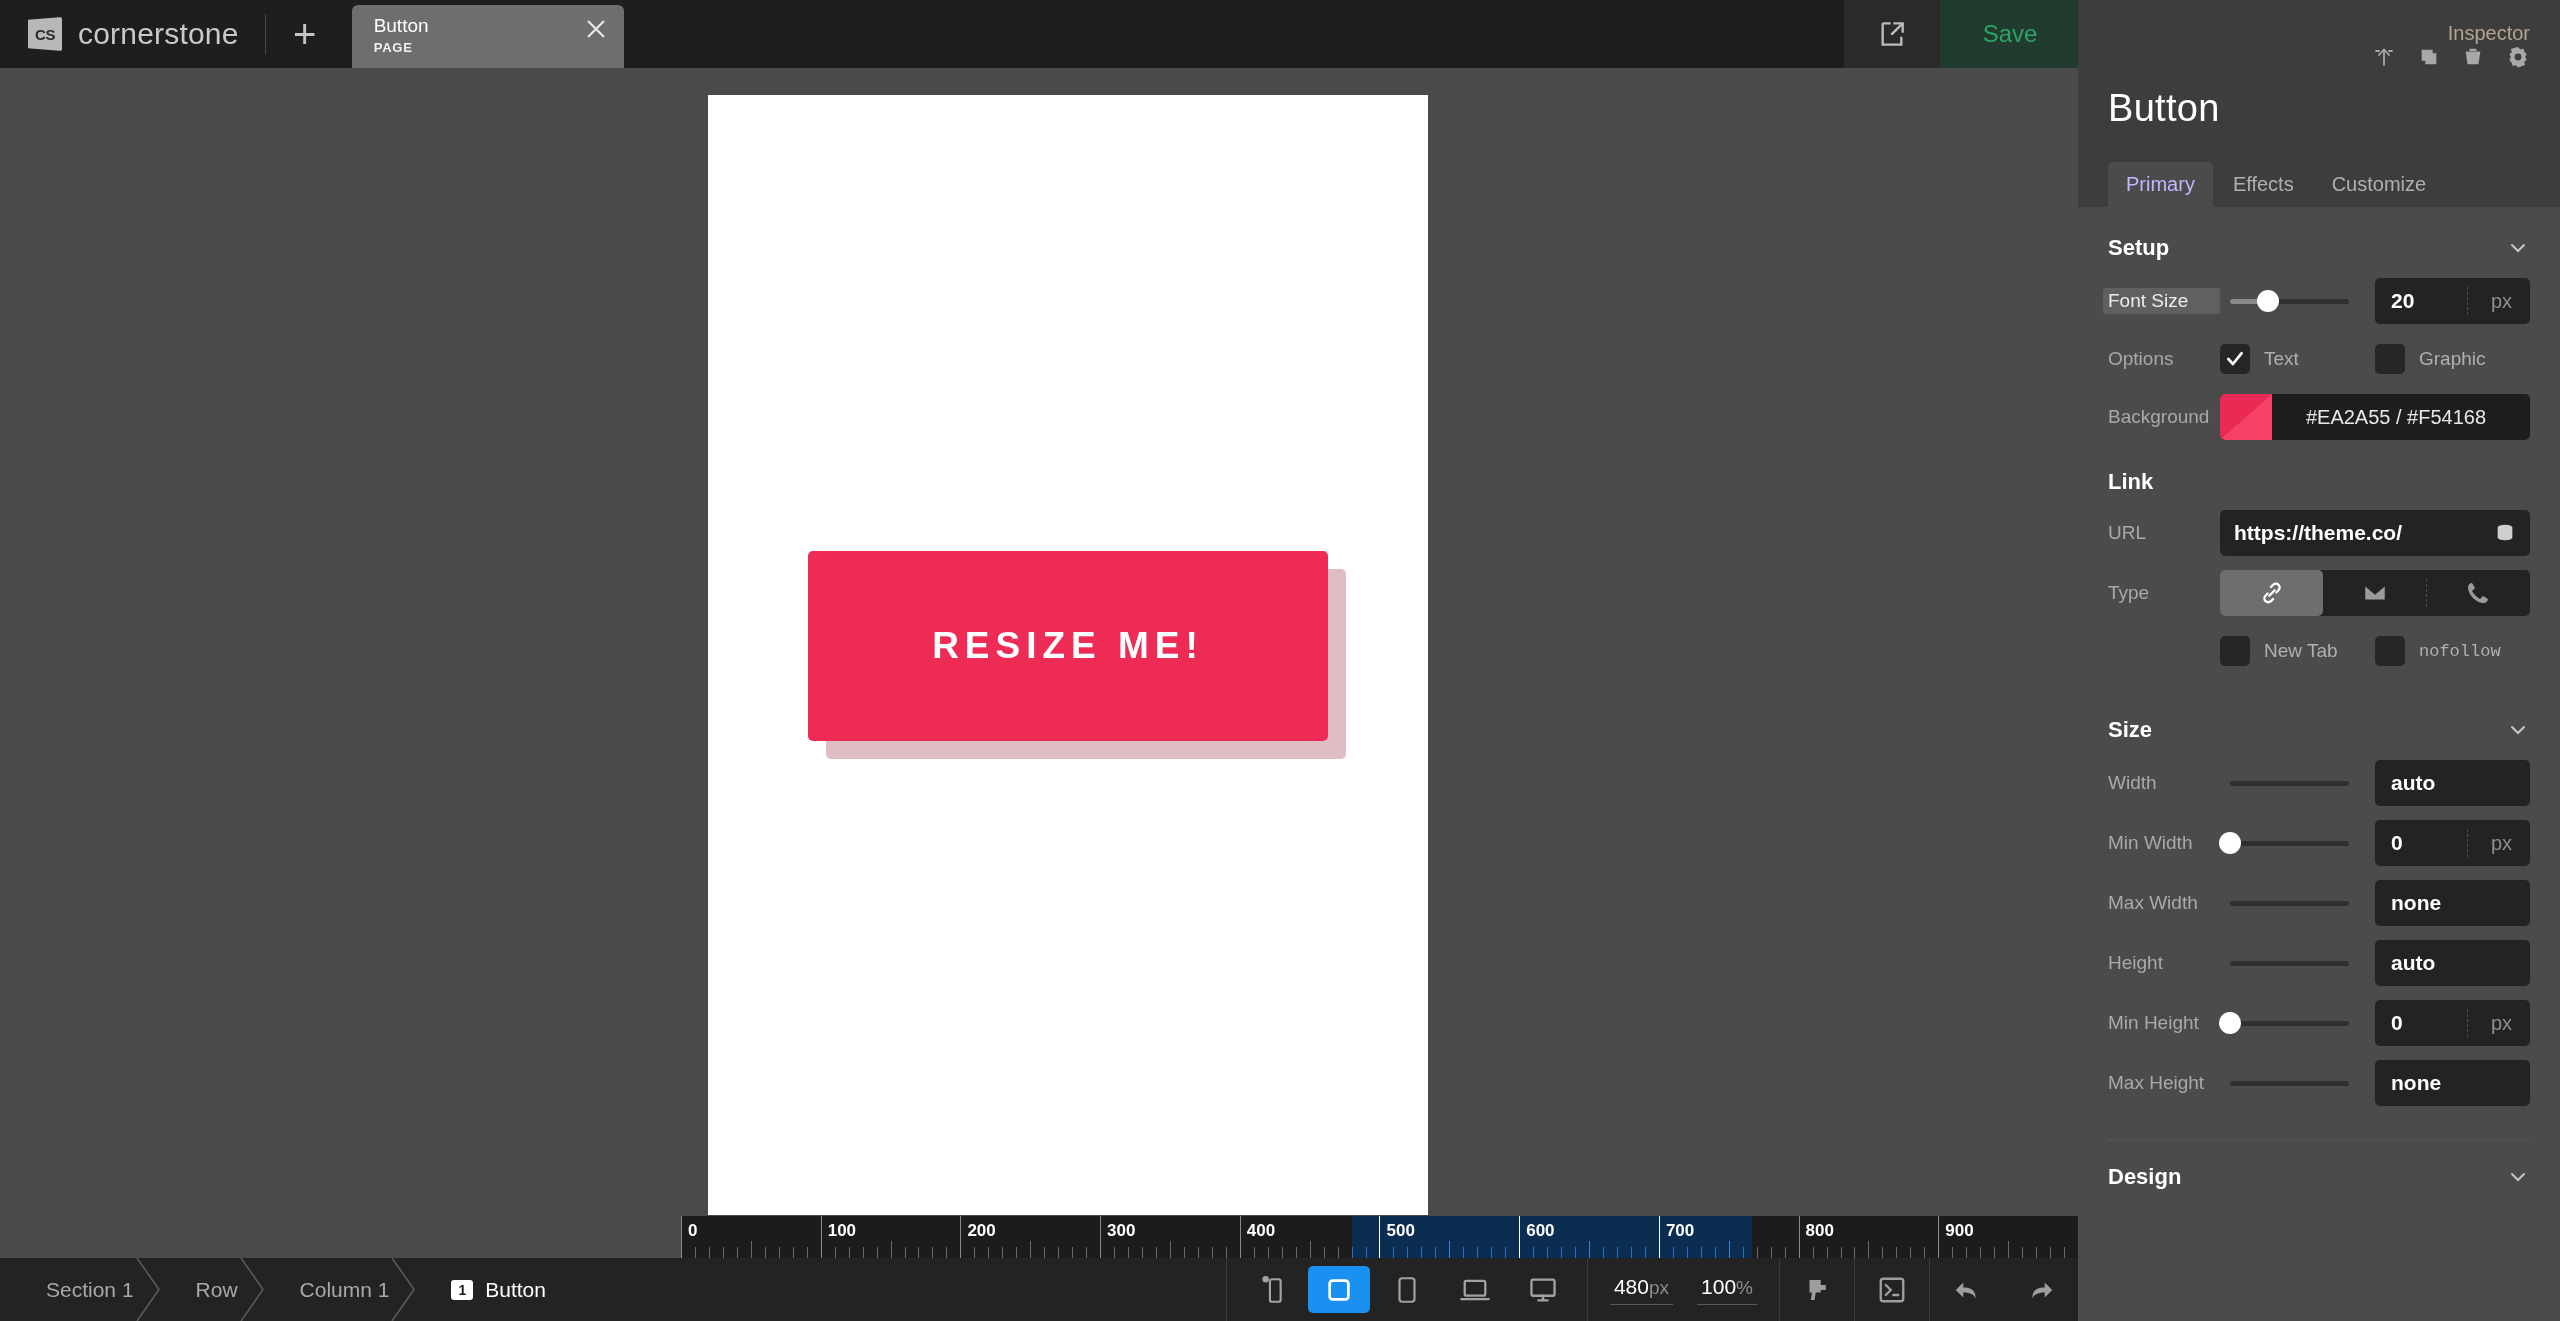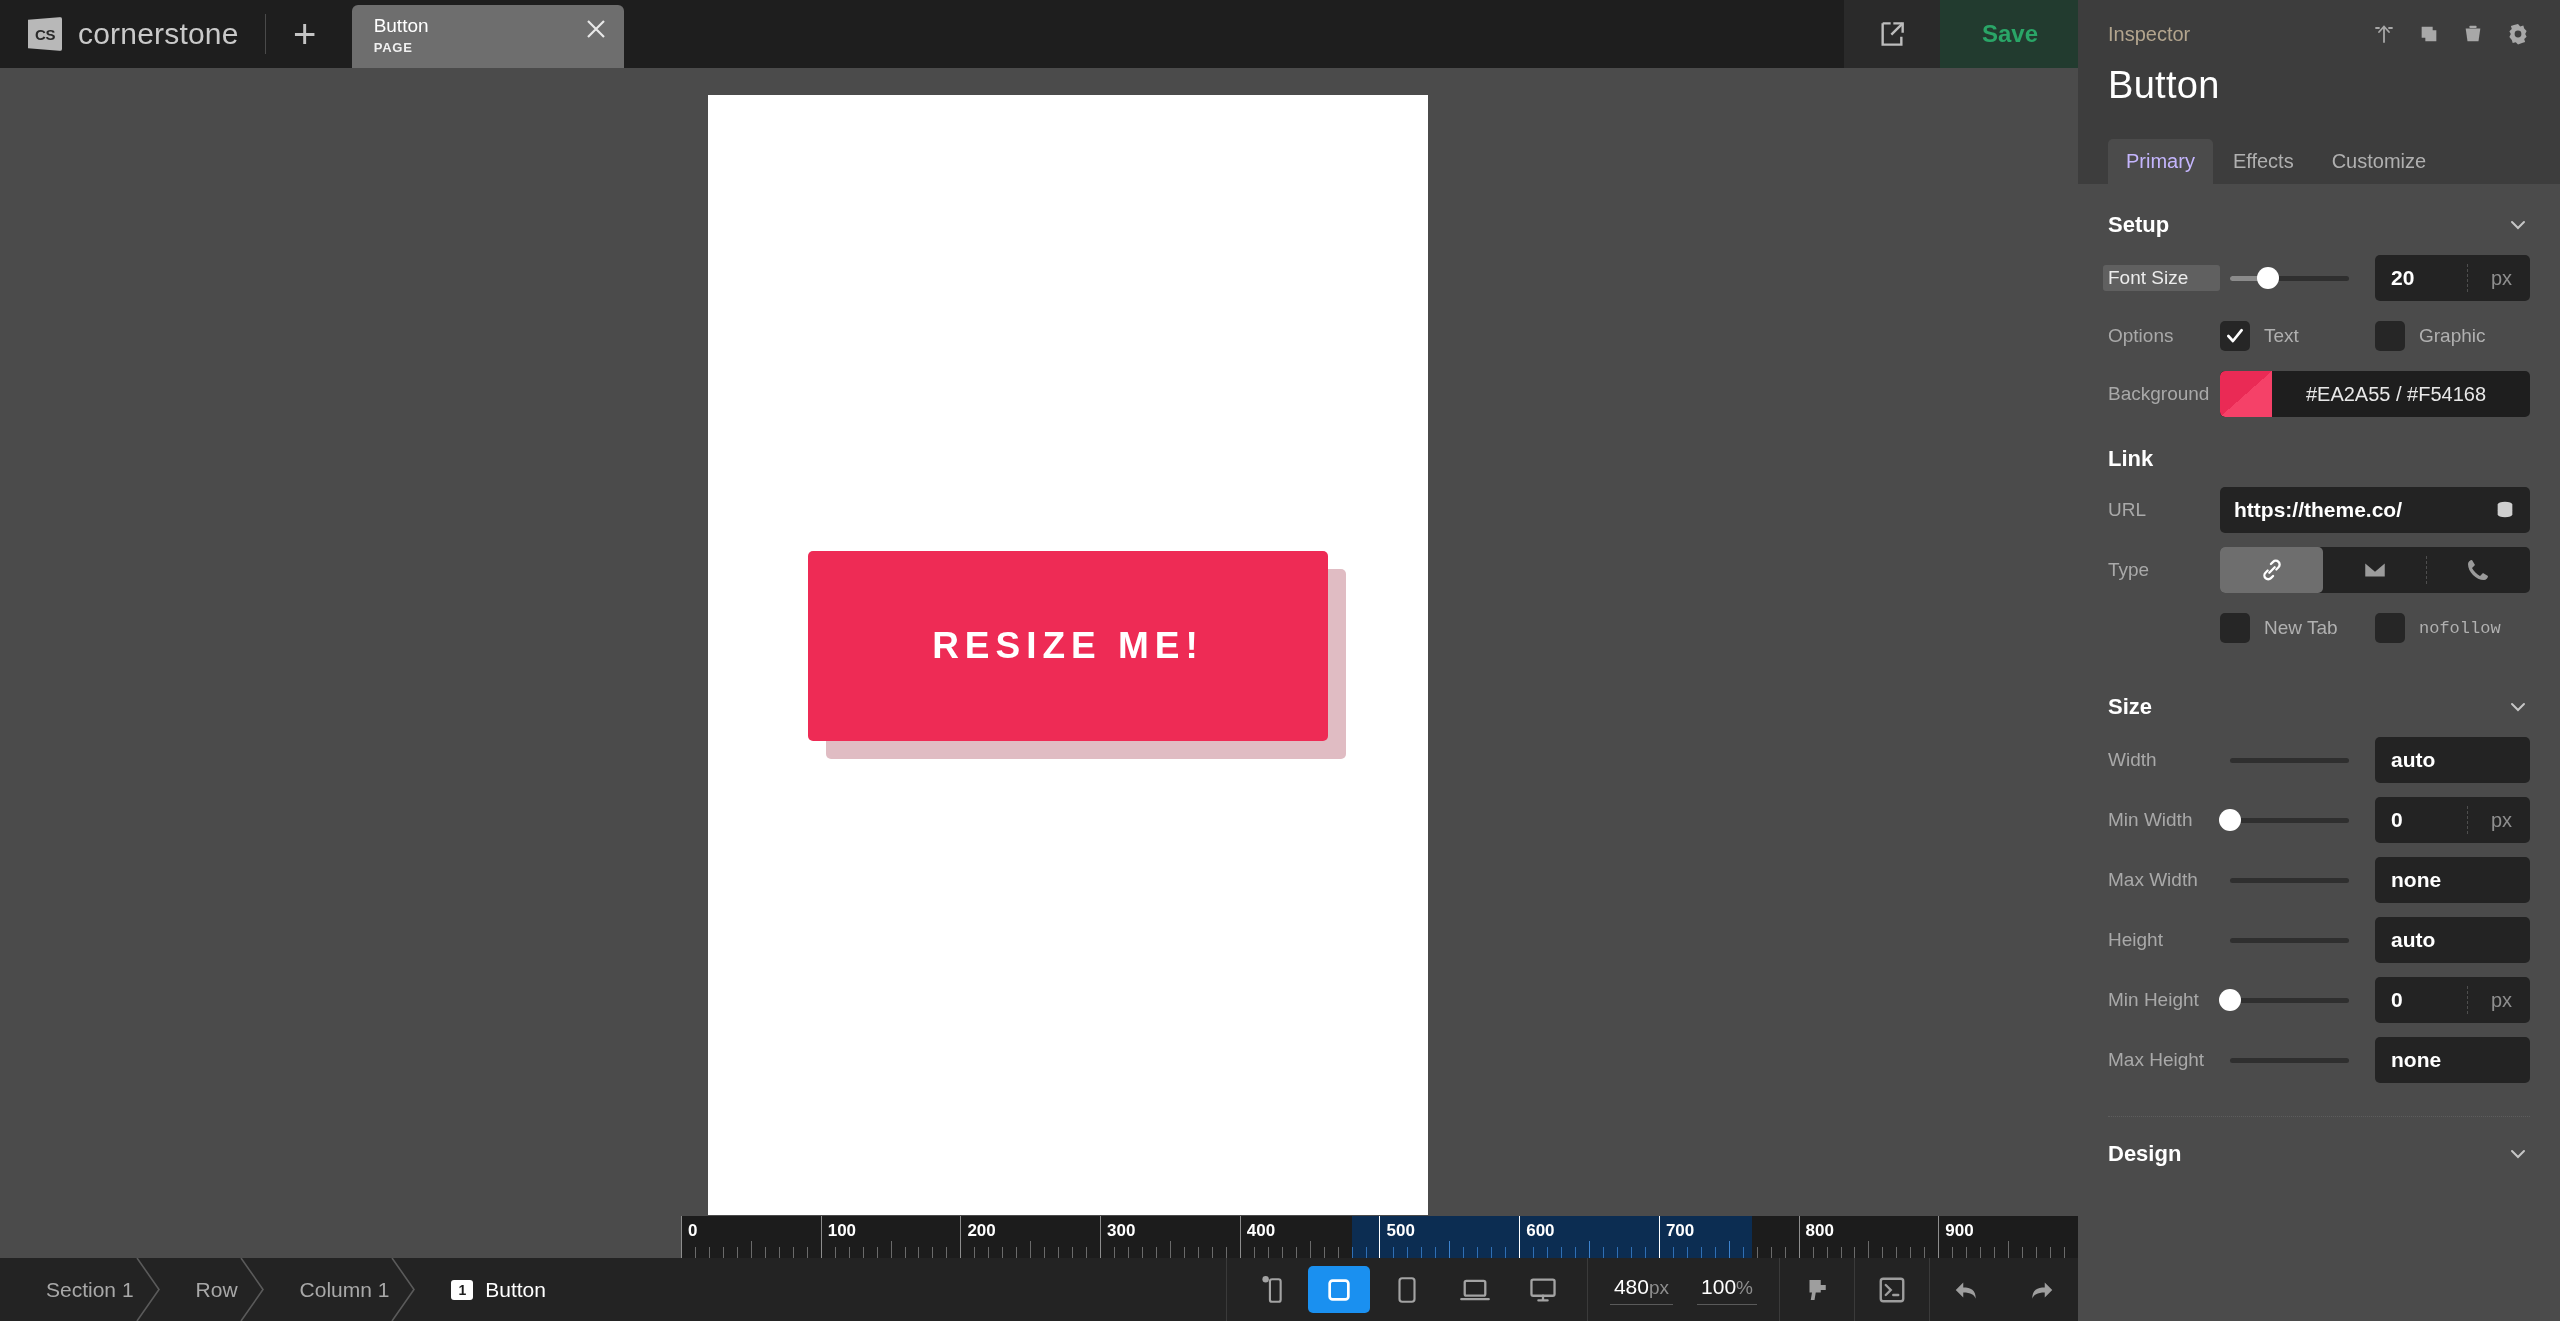--- a/index.html
+++ b/index.html
@@ -46,21 +46,21 @@
     position: absolute; right: 16px; top: 12px; width: 24px; height: 24px;
     color: #e8e8e8;
   }
   .topbar-spacer { flex: 1; }
   .top-right { display: flex; align-items: stretch; height: 68px; }
   .tb-btn {
     width: 96px; height: 68px; display: flex; align-items: center; justify-content: center;
     color: #bdbdbd;
   }
   .tb-btn.export { background: #2a2a2a; }
-  .tb-btn.save { background: #223b2f; color: #2aa567; font-weight: bold; font-size: 24px; width: 140px; }
+  .tb-btn.save { background: #223b2f; color: #2aa567; font-weight: normal; font-size: 24px; width: 140px; }
   .tb-btn.list { background: #3a3a3a; }
   .tb-btn.search { background: #212121; color: #fff; }
   .tb-btn.cube, .tb-btn.layout, .tb-btn.layers { background: #3a3a3a; }
 
   
   .stage {
     position: absolute; left: 0; top: 68px; width: 2078px; height: 1190px;
     background: #4b4b4b;
   }
   .page {
@@ -140,21 +140,21 @@
     width: 74px; height: 63px; display: flex; align-items: center; justify-content: center;
     color: #9e9e9e;
   }
 
   
   .inspector {
     position: absolute; left: 2078px; top: 0; width: 482px; height: 1321px;
     background: #3d3d3d; overflow: hidden;
   }
   .insp-head { padding: 22px 30px 0 30px; }
-  .insp-row1 { display: flex; align-items: flex-end; }
+  .insp-row1 { display: flex; align-items: flex-end; flex-direction: column; }
   .insp-label { color: #b3a58e; font-size: 20px; }
   .insp-icons { margin-left: auto; display: flex; gap: 22px; align-items: center; color: #a8a8a8; }
   .insp-title { color: #fff; font-size: 38px; font-weight: 400; margin-top: 18px; letter-spacing: 0.3px; }
   .insp-tabs { display: flex; gap: 2px; margin-top: 32px; padding-left: 30px; }
   .insp-tab {
     padding: 11px 18px; color: #b0b0b0; font-size: 20px;
     border-radius: 5px 5px 0 0;
   }
   .insp-tab.active { background: #4b4b4b; color: #c4b5fd; }
   .insp-body { background: #4b4b4b; padding: 0 0 0 0; height: 1221px; }

